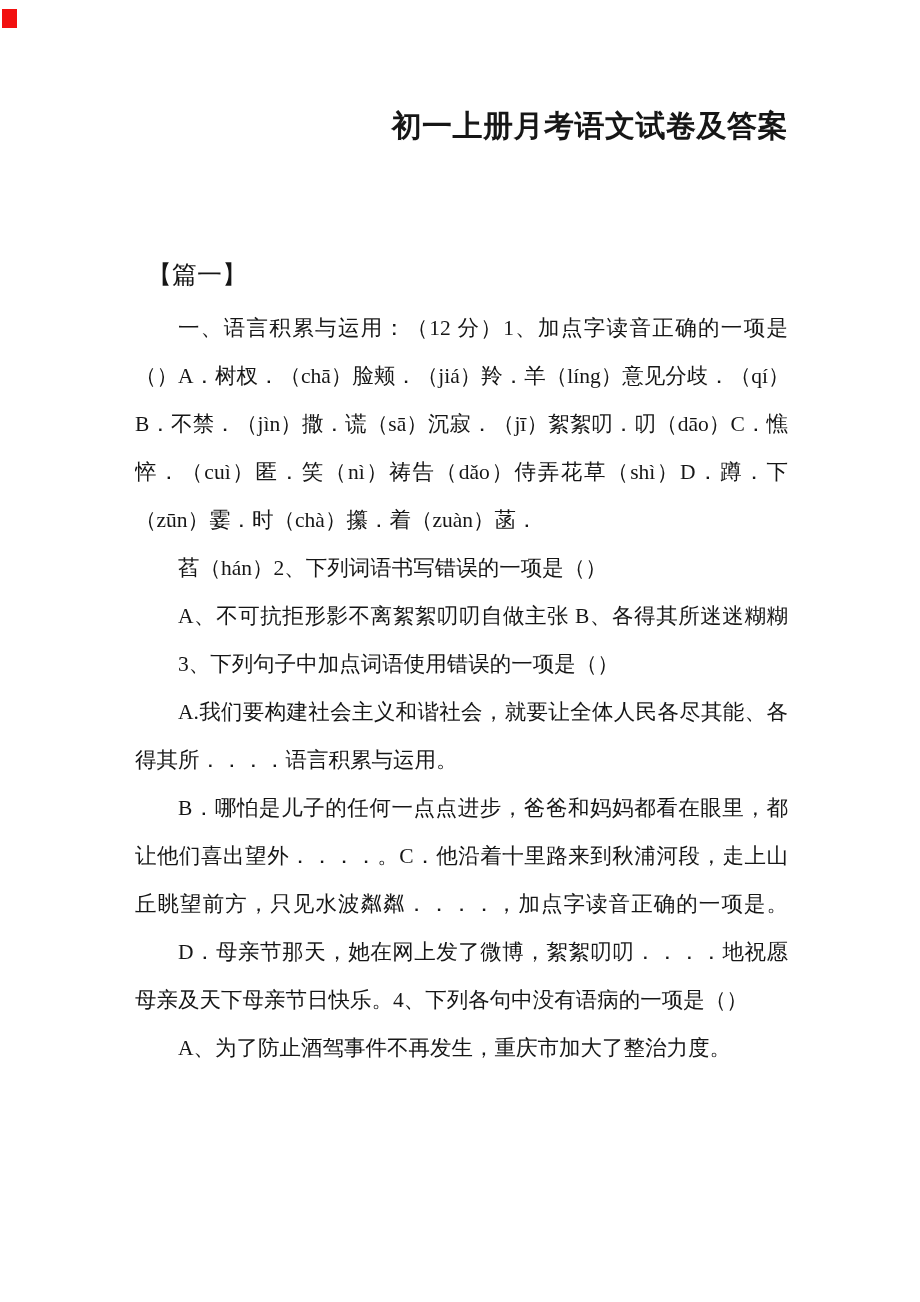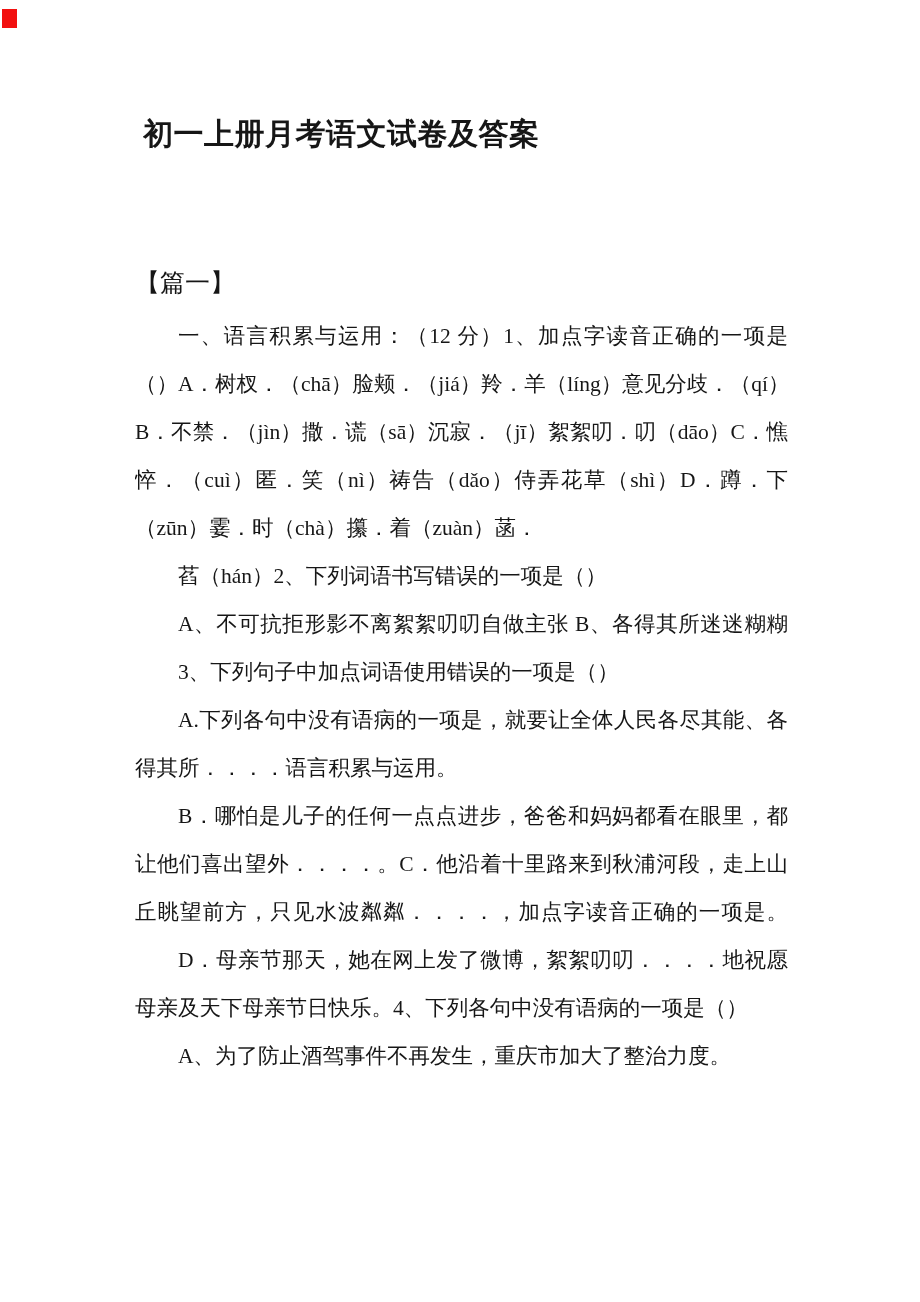--- a/index.html
+++ b/index.html
@@ -22,32 +22,32 @@
     left: 2px;
     top: 9px;
     width: 15px;
     height: 19px;
     display: block;
   }
   .content {
     padding: 102px 132px 0 135px; 
   }
   .doc-title {
-    margin: 8px;
+    margin: 0;
     font-size: 30px;
     line-height: 48px;
     height: 48px;
     font-weight: bold;
-    text-align: left;
+    text-align: right;
     letter-spacing: 0.5px;
     white-space: nowrap;
     overflow: hidden;
   }
   .section-heading {
-    margin: 101px 0 5px 0;
+    margin: 101px 0 5px 12px;
     font-size: 25px;
     line-height: 48px;
     height: 48px;
     white-space: nowrap;
     overflow: hidden;
   }
   .paragraph { margin: 0; padding: 0; }
   .line {
     height: 48px;
     line-height: 48px;
@@ -83,21 +83,21 @@
         <div class="paragraph">
           <div class="line indent">萏（hán）2、下列词语书写错误的一项是（）</div>
         </div>
         <div class="paragraph">
           <div class="line fill indent">A、不可抗拒形影不离絮絮叨叨自做主张 B、各得其所迷迷糊糊</div>
         </div>
         <div class="paragraph">
           <div class="line indent">3、下列句子中加点词语使用错误的一项是（）</div>
         </div>
         <div class="paragraph">
-          <div class="line fill indent">A.下列各句中没有语病的一项是，就要让全体人民各尽其能、各</div>
+          <div class="line fill indent">A.我们要构建社会主义和谐社会，就要让全体人民各尽其能、各</div>
           <div class="line">得其所．．．．语言积累与运用。</div>
         </div>
         <div class="paragraph">
           <div class="line fill indent">B．哪怕是儿子的任何一点点进步，爸爸和妈妈都看在眼里，都</div>
           <div class="line fill">让他们喜出望外．．．．。C．他沿着十里路来到秋浦河段，走上山</div>
           <div class="line fill">丘眺望前方，只见水波粼粼．．．．，加点字读音正确的一项是。</div>
         </div>
         <div class="paragraph">
           <div class="line fill indent">D．母亲节那天，她在网上发了微博，絮絮叨叨．．．．地祝愿</div>
           <div class="line">母亲及天下母亲节日快乐。4、下列各句中没有语病的一项是（）</div>

